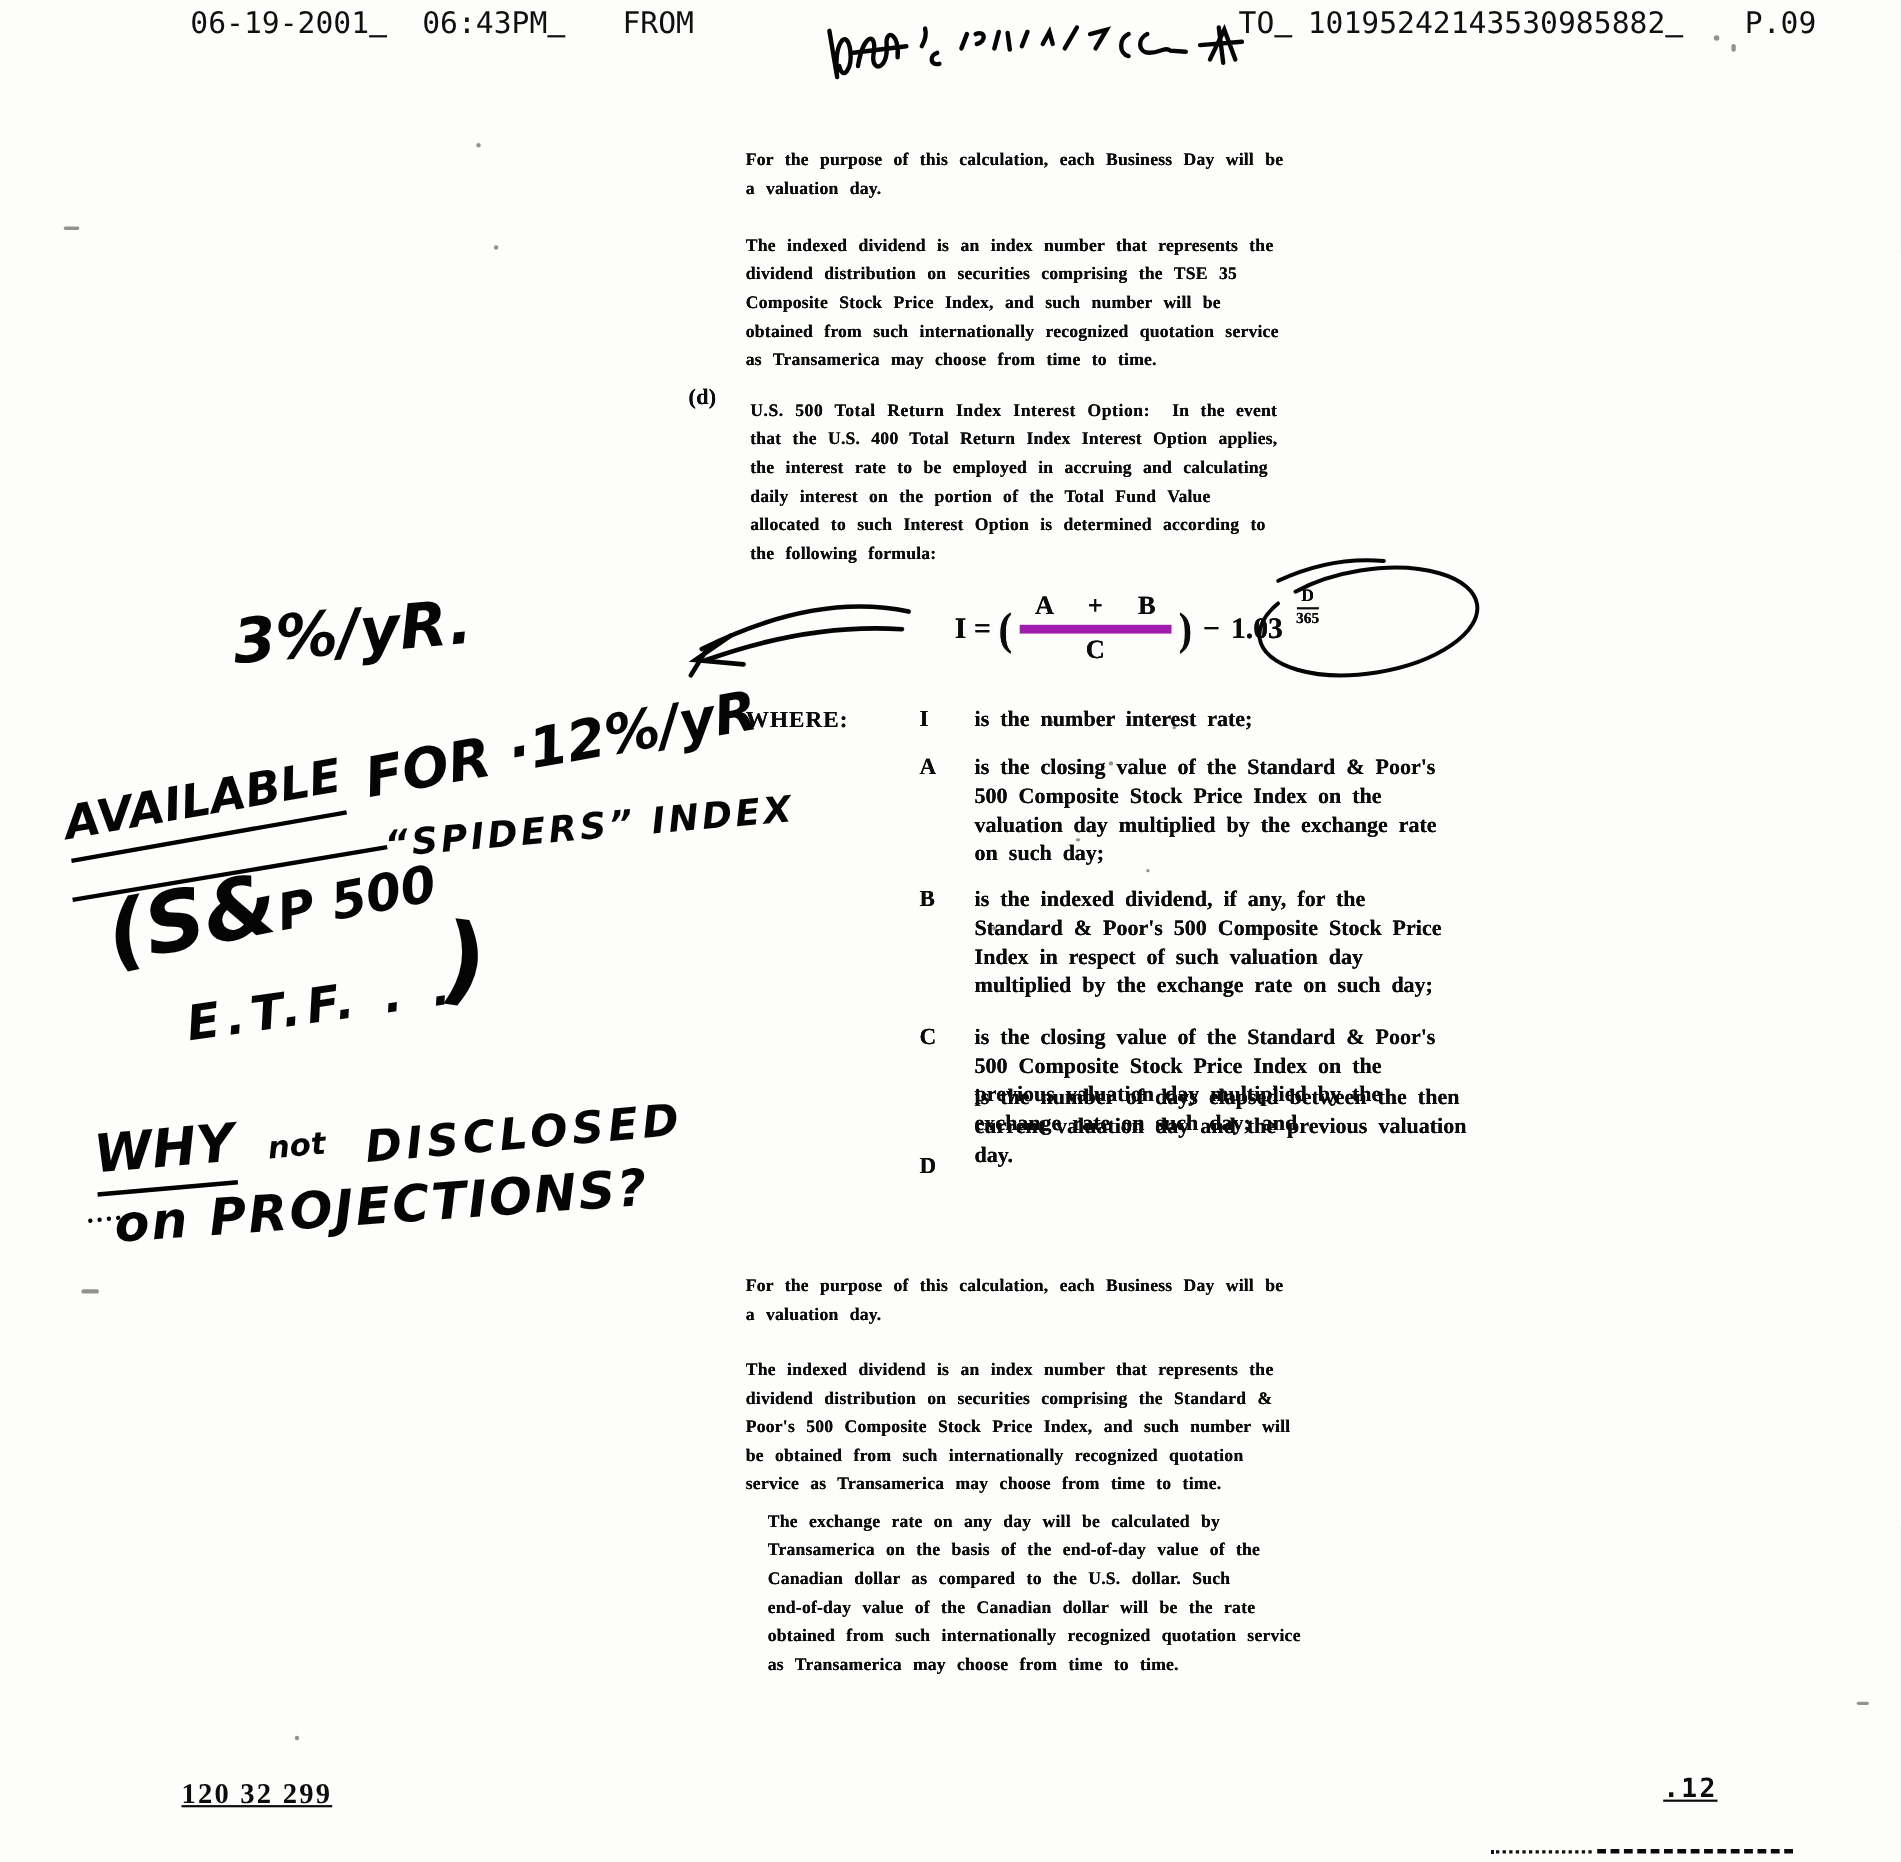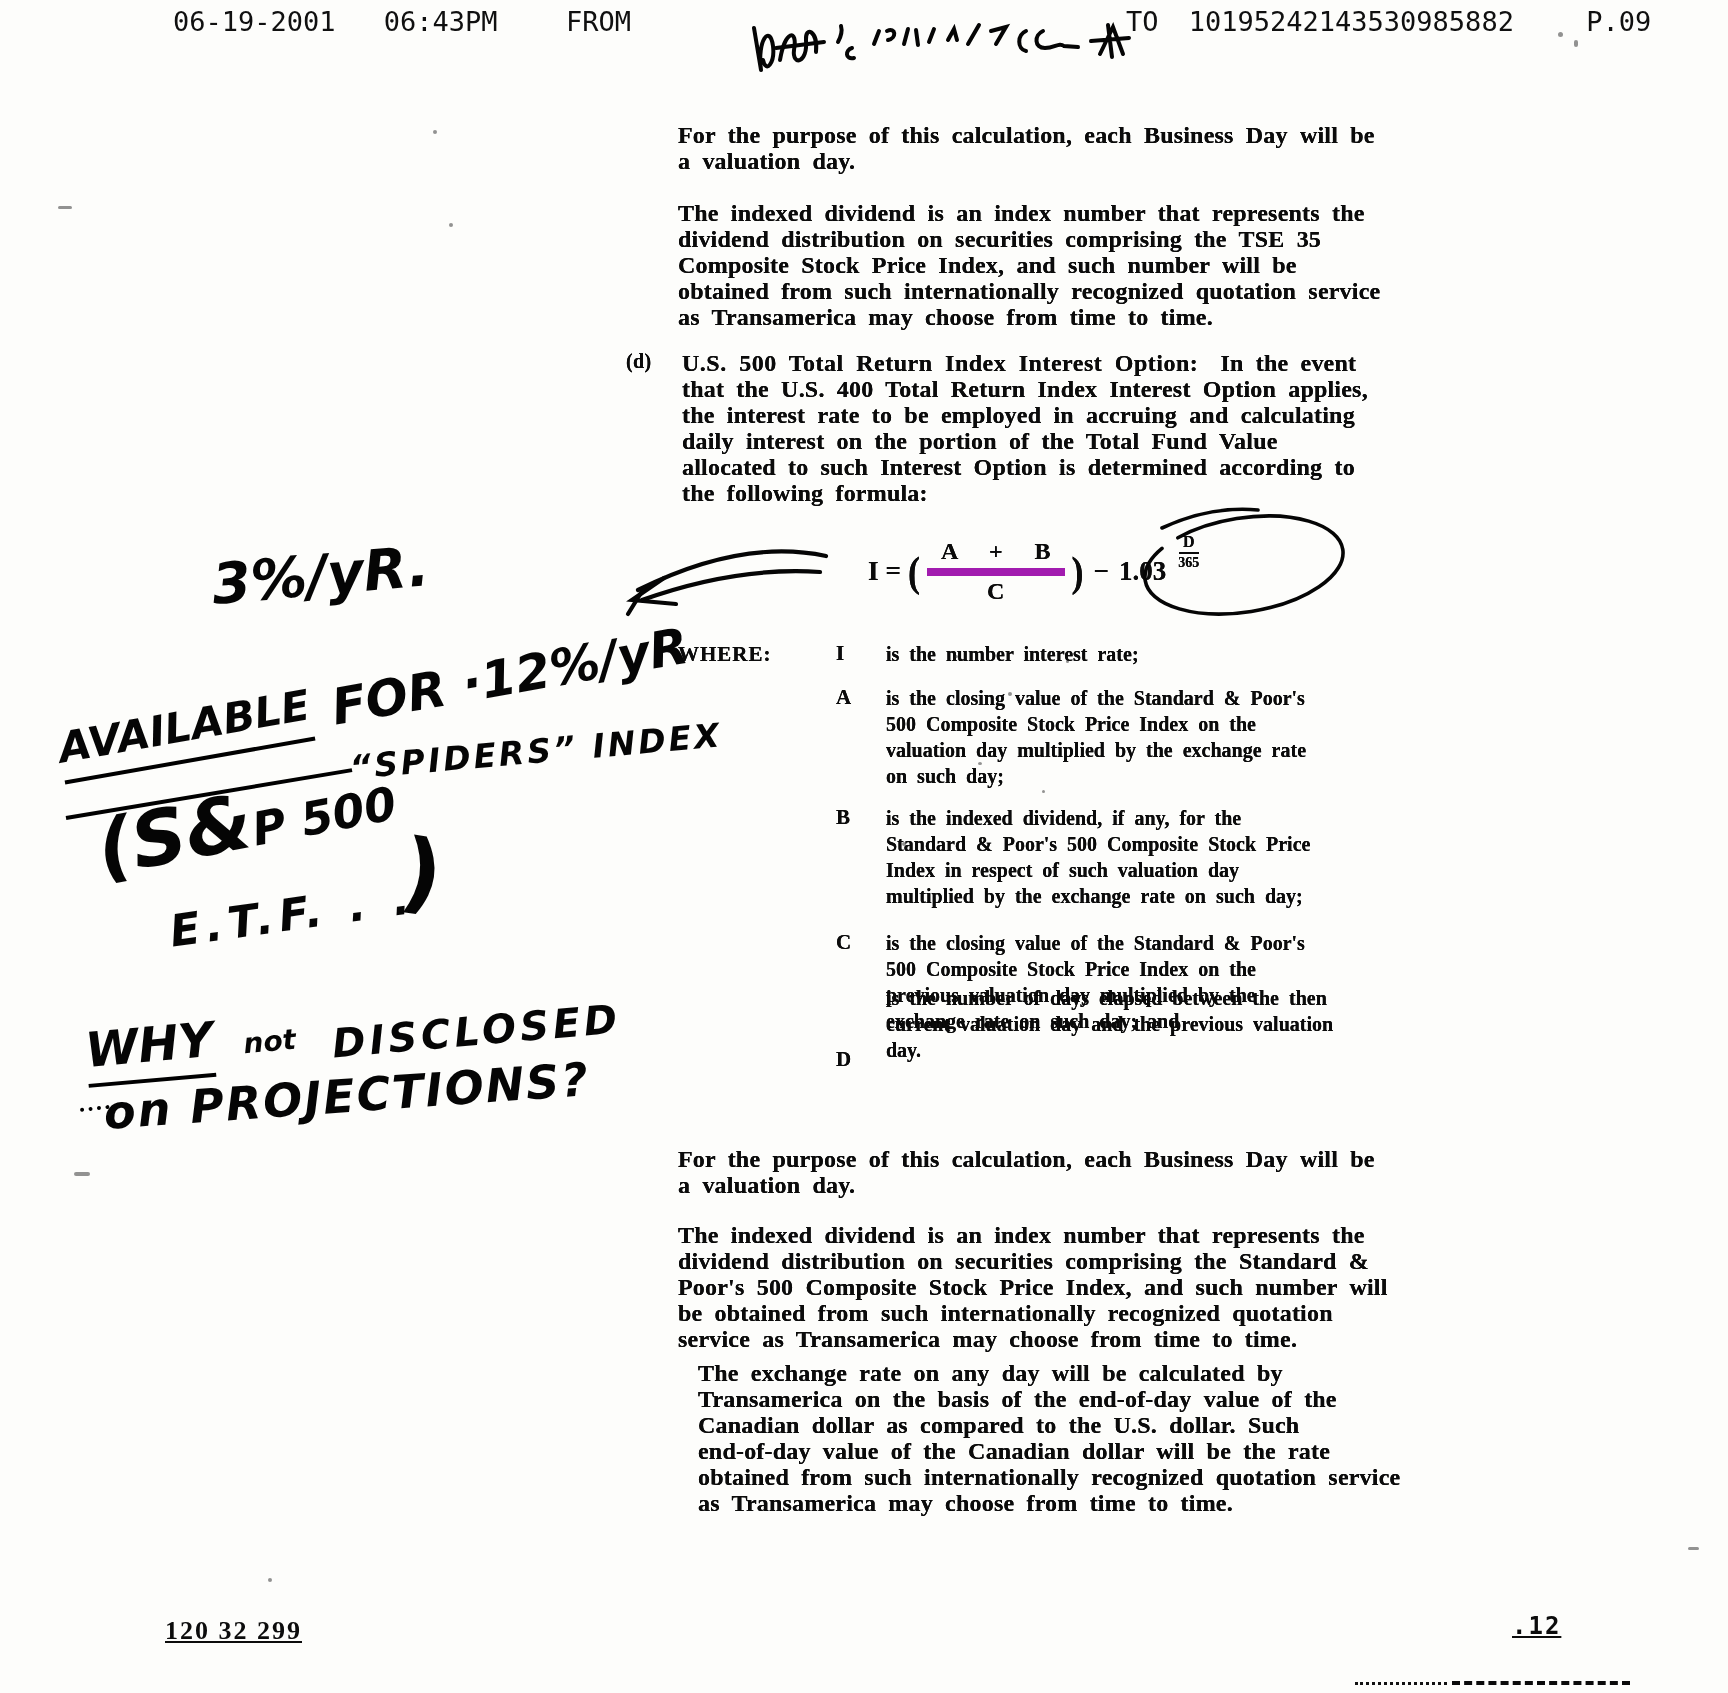--- a/index.html
+++ b/index.html
@@ -1,21 +1,21 @@
 <!DOCTYPE html>
 <html><head>
 <meta charset="utf-8">
 <style>
   html,body{margin:0;padding:0;background:#e8e8e8;}
   .page{position:relative;width:1728px;height:1693px;background:#fdfdfb;overflow:hidden;color:#0b0b0b;}
   .mono{font-family:"DejaVu Sans Mono",monospace;}
   .serif{font-family:"Liberation Serif","DejaVu Serif",serif;font-weight:700;}
-  .hdr{position:absolute;top:6px;font-size:27px;color:#101010;white-space:nowrap;}
+  .hdr{position:absolute;top:6px;font-size:27px;color:#101010;white-space:nowrap;text-decoration:underline;}
   .hdr span{display:inline-block;}
-  .para{position:absolute;white-space:pre-line;font-size:24px;line-height:26px;word-spacing:6px;letter-spacing:.2px;width:748px;text-shadow:0 0 .4px #000;}
+  .para{position:absolute;white-space:pre-line;font-size:16px;line-height:26px;word-spacing:6px;letter-spacing:.2px;width:748px;text-shadow:0 0 .4px #000;margin-top:11px;}
   .dlabel{position:absolute;font-size:20px;letter-spacing:.3px;text-shadow:0 0 .5px #000;}
   .defsym{position:absolute;left:836px;font-size:21px;text-shadow:0 0 .6px #000;}
   .deftext{position:absolute;left:886px;width:545px;white-space:pre-line;font-size:20px;line-height:26px;word-spacing:5px;text-shadow:0 0 .4px #000;}
   .where{position:absolute;left:678px;font-size:21px;letter-spacing:1px;text-shadow:0 0 .6px #000;}
   
   .formula{position:absolute;left:868px;top:538px;display:flex;align-items:center;gap:7px;text-shadow:0 0 .6px #000;}
   .f-big{font-size:27px;}
   .f-paren{font-size:36px;font-weight:700;transform:scaleY(1.15);}
   .frac{display:inline-flex;flex-direction:column;align-items:center;}
   .frac .num{white-space:pre;font-size:24px;padding:0 14px 3px 14px;border-bottom:8px solid #a21caf;word-spacing:10px;}

